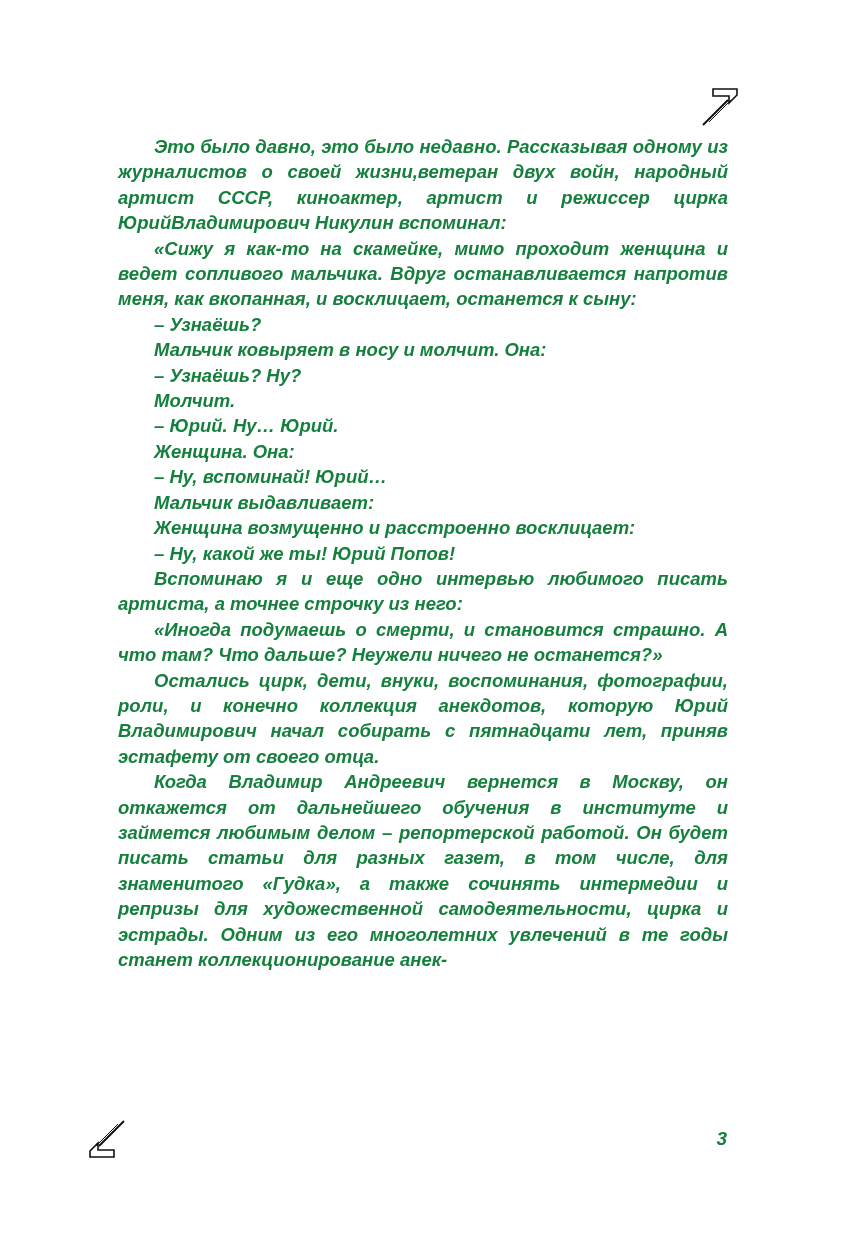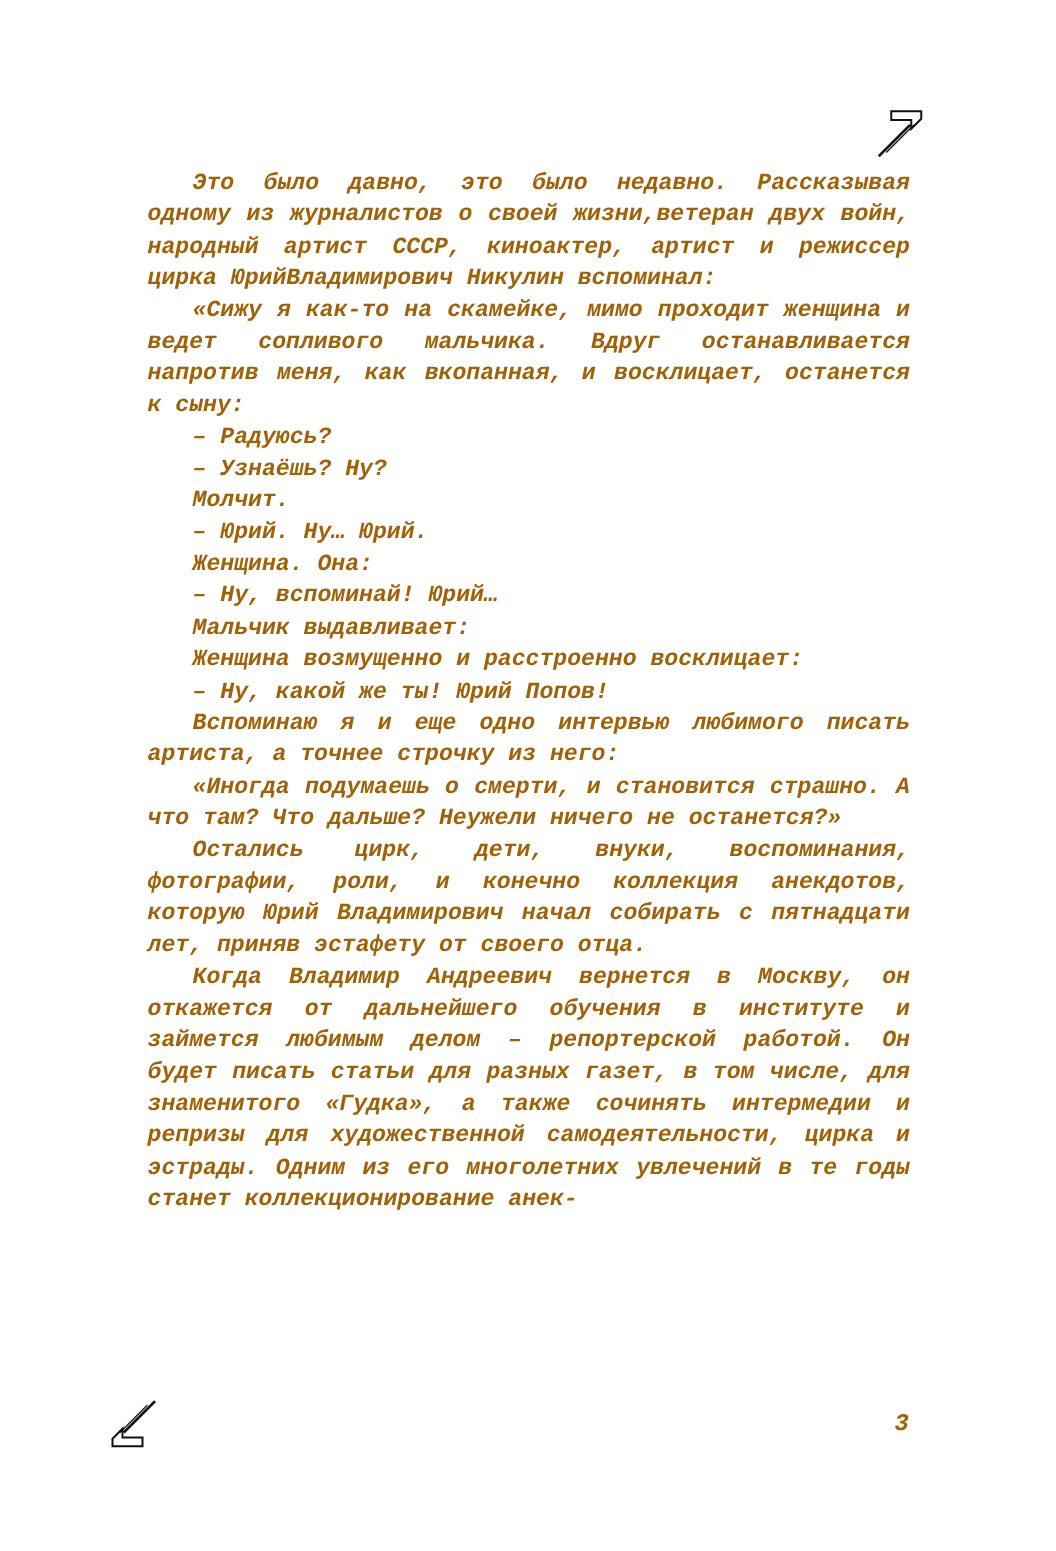--- a/index.html
+++ b/index.html
@@ -6,22 +6,22 @@
     margin: 0;
     padding: 0;
     background: #ffffff;
   }
   .page {
     position: relative;
     width: 845px;
     height: 1241px;
     background: #ffffff;
     overflow: hidden;
-    font-family: Liberation Mono, monospace;
-    color: #a16207;
+    font-family: Liberation Sans, sans-serif;
+    color: #15803d;
   }
   .text-block {
     position: absolute;
     left: 118px;
     top: 134px;
     width: 610px;
     font-style: italic;
     font-weight: 700;
     font-size: 18.5px;
     line-height: 25.4px;
@@ -68,21 +68,22 @@
     <svg viewBox="0 0 44 44" xmlns="http://www.w3.org/2000/svg">
       <polygon points="40,3 16,3 16,10 32,10 32,17 40,9" fill="none" stroke="#111111" stroke-width="1.6"></polygon>
       <line x1="31" y1="14" x2="6" y2="39" stroke="#111111" stroke-width="2"></line>
       <line x1="34" y1="14" x2="12" y2="36" stroke="#111111" stroke-width="1"></line>
     </svg>
   </div>
 
   <div class="text-block">
     <p class="para">Это было давно, это было недавно. Рассказывая одному из журналистов о своей жизни,ветеран двух войн, народный артист СССР, киноактер, артист и режиссер цирка ЮрийВладимирович Никулин вспоминал:</p>
     <p class="para">«Сижу я как-то на скамейке, мимо проходит женщина и ведет сопливого мальчика. Вдруг останавливается напротив меня, как вкопанная, и восклицает, останется к сыну:</p>
-    <p class="para">– Радуюсь?</p>
+    <p class="para">– Узнаёшь?</p>
+    <p class="para">Мальчик ковыряет в носу и молчит. Она:</p>
     <p class="para">– Узнаёшь? Ну?</p>
     <p class="para">Молчит.</p>
     <p class="para">– Юрий. Ну… Юрий.</p>
     <p class="para">Женщина. Она:</p>
     <p class="para">– Ну, вспоминай! Юрий…</p>
     <p class="para">Мальчик выдавливает:</p>
     <p class="para">Женщина возмущенно и расстроенно восклицает:</p>
     <p class="para">– Ну, какой же ты! Юрий Попов!</p>
     <p class="para">Вспоминаю я и еще одно интервью любимого писать артиста, а точнее строчку из него:</p>
     <p class="para">«Иногда подумаешь о смерти, и становится страшно. А что там? Что дальше? Неужели ничего не останется?»</p>

